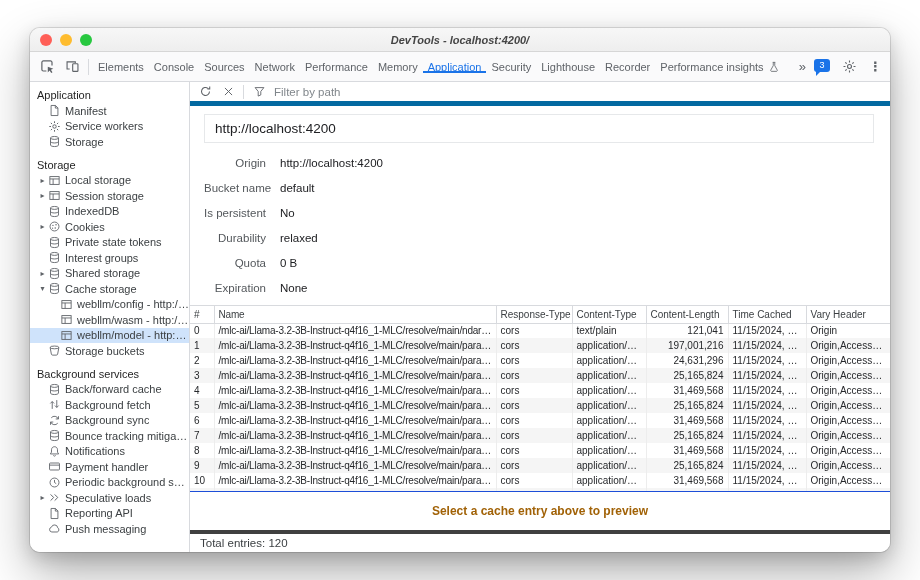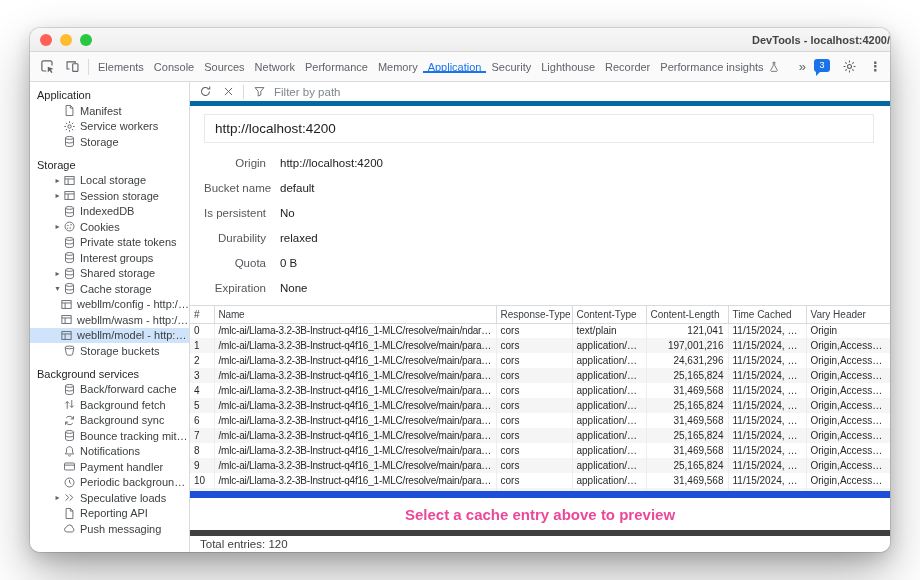--- a/index.html
+++ b/index.html
@@ -4,21 +4,21 @@
 <style>
   * { margin:0; padding:0; box-sizing:border-box; }
   html,body { width:920px; height:580px; overflow:hidden; background:#ffffff;
     font-family:"Liberation Sans","DejaVu Sans",sans-serif; }
   .window { position:absolute; left:30px; top:28px; width:860px; height:524px;
     background:#fff; border-radius:10px; overflow:hidden; display:flex; flex-direction:column;
     box-shadow:0 22px 50px rgba(0,0,0,.30), 0 6px 18px rgba(0,0,0,.16), 0 0 0 1px rgba(0,0,0,.12); }
 
   
   .titlebar { height:24px; flex-shrink:0; background:linear-gradient(#f7f7f7,#eeeeee);
-    border-bottom:1px solid #d6d6d6; display:flex; align-items:center; justify-content:flex-end; position:relative; }
+    border-bottom:1px solid #d6d6d6; display:flex; align-items:center; justify-content:center; position:relative;font-style:italic; }
   .traffic { position:absolute; left:10px; top:6px; display:flex; gap:8px; }
   .light { width:12px; height:12px; border-radius:50%; cursor:pointer; }
   .light.red{background:#ff5f57}.light.yellow{background:#febc2e}.light.green{background:#28c840}
   .win-title { font-size:11px; font-weight:700; color:#454545; }
 
   
   .tabbar { height:30px; flex-shrink:0; background:#fafafb; border-bottom:1px solid #d8dade;
     display:flex; align-items:center; color:#5f6368; white-space:nowrap; }
   .tb-icons { display:flex; align-items:center; padding-left:6px; gap:2px; }
   .tb-iconbtn { width:23px; height:23px; display:flex; align-items:center; justify-content:center; border-radius:3px; cursor:pointer; }
@@ -38,21 +38,21 @@
   .kebab { font-size:13px; font-weight:700; cursor:pointer; }
 
   
   .content { flex:1; display:flex; min-height:0; background:#fff; }
 
   
   .sidebar { width:160px; flex-shrink:0; border-right:1px solid #d8dade; overflow:hidden;
     padding-top:2px; font-size:11px; color:#3c4043; }
   .sb-title { height:15px; line-height:15px; margin-top:8px; padding-left:7px; color:#1f1f1f; }
   .sb-section:first-child .sb-title { margin-top:4px; }
-  .sb-item { height:15.5px; display:flex; align-items:center; padding-left:23px; cursor:pointer; white-space:nowrap; }
+  .sb-item { height:15.5px; display:flex; align-items:center; padding-left:8px; cursor:pointer; white-space:nowrap; }
   .sb-item.child { padding-left:20px; }
   .sb-item.selected { background:#cfe3fb; }
   .sb-arrow { width:9px; flex-shrink:0; font-size:8px; color:#5f6368; text-align:center; }
   .sb-icon { width:13px; height:13px; flex-shrink:0; margin:0 4px 0 1px; color:#5f6368; }
   .sb-icon svg { width:13px; height:13px; display:block; }
   .sb-label { overflow:hidden; text-overflow:ellipsis; }
 
   
   .main { flex:1; display:flex; flex-direction:column; min-width:0; }
   .toolbar { height:24px; flex-shrink:0; border-bottom:5px solid #0369a1; display:flex;
@@ -82,23 +82,23 @@
   .grid tbody tr { cursor:pointer; }
   .grid tbody tr:nth-child(even) { background:#f5f5f5; }
   .c0 { width:24px; }
   .c1 { letter-spacing:-0.2px; }
   .c2 { width:76px; } td.c2 { text-align:left; }
   .c3 { width:74px; }
   .c4 { width:82px;margin-top:10px; } td.c4 { text-align:right; }
   .c5 { width:78px; }
   .c6 { width:84px; }
 
-  .preview { flex:1; min-height:0; border-top:7px solid #1d4ed8; display:flex; align-items:center;
-    justify-content:center; color:#ec4899; font-weight:700; font-size:15px; }
-  .statusbar { height:22px; flex-shrink:0; border-top:6px solid #404040; display:flex;
+  .preview { flex:1; min-height:0; border-top:1px solid #1d4ed8; display:flex; align-items:center;
+    justify-content:center; color:#a16207; font-weight:700; font-size:12px; }
+  .statusbar { height:22px; flex-shrink:0; border-top:4px solid #404040; display:flex;
     align-items:center; padding:0 10px; font-size:11.5px; color:#3c4043; }
 </style>
 </head>
 <body>
 
 <div class="window">
 
   <div class="titlebar">
     <div class="traffic">
       <span class="light red"></span>

